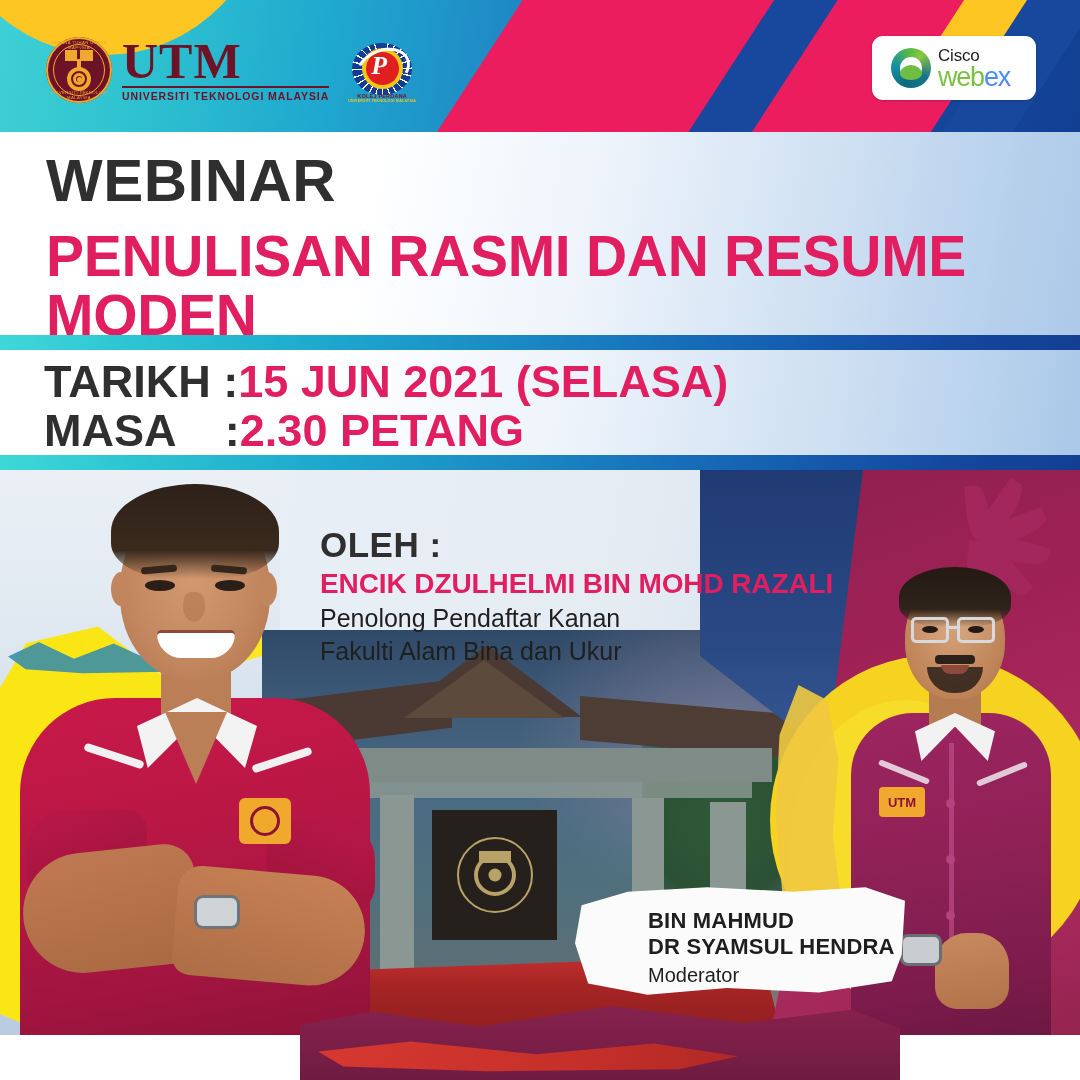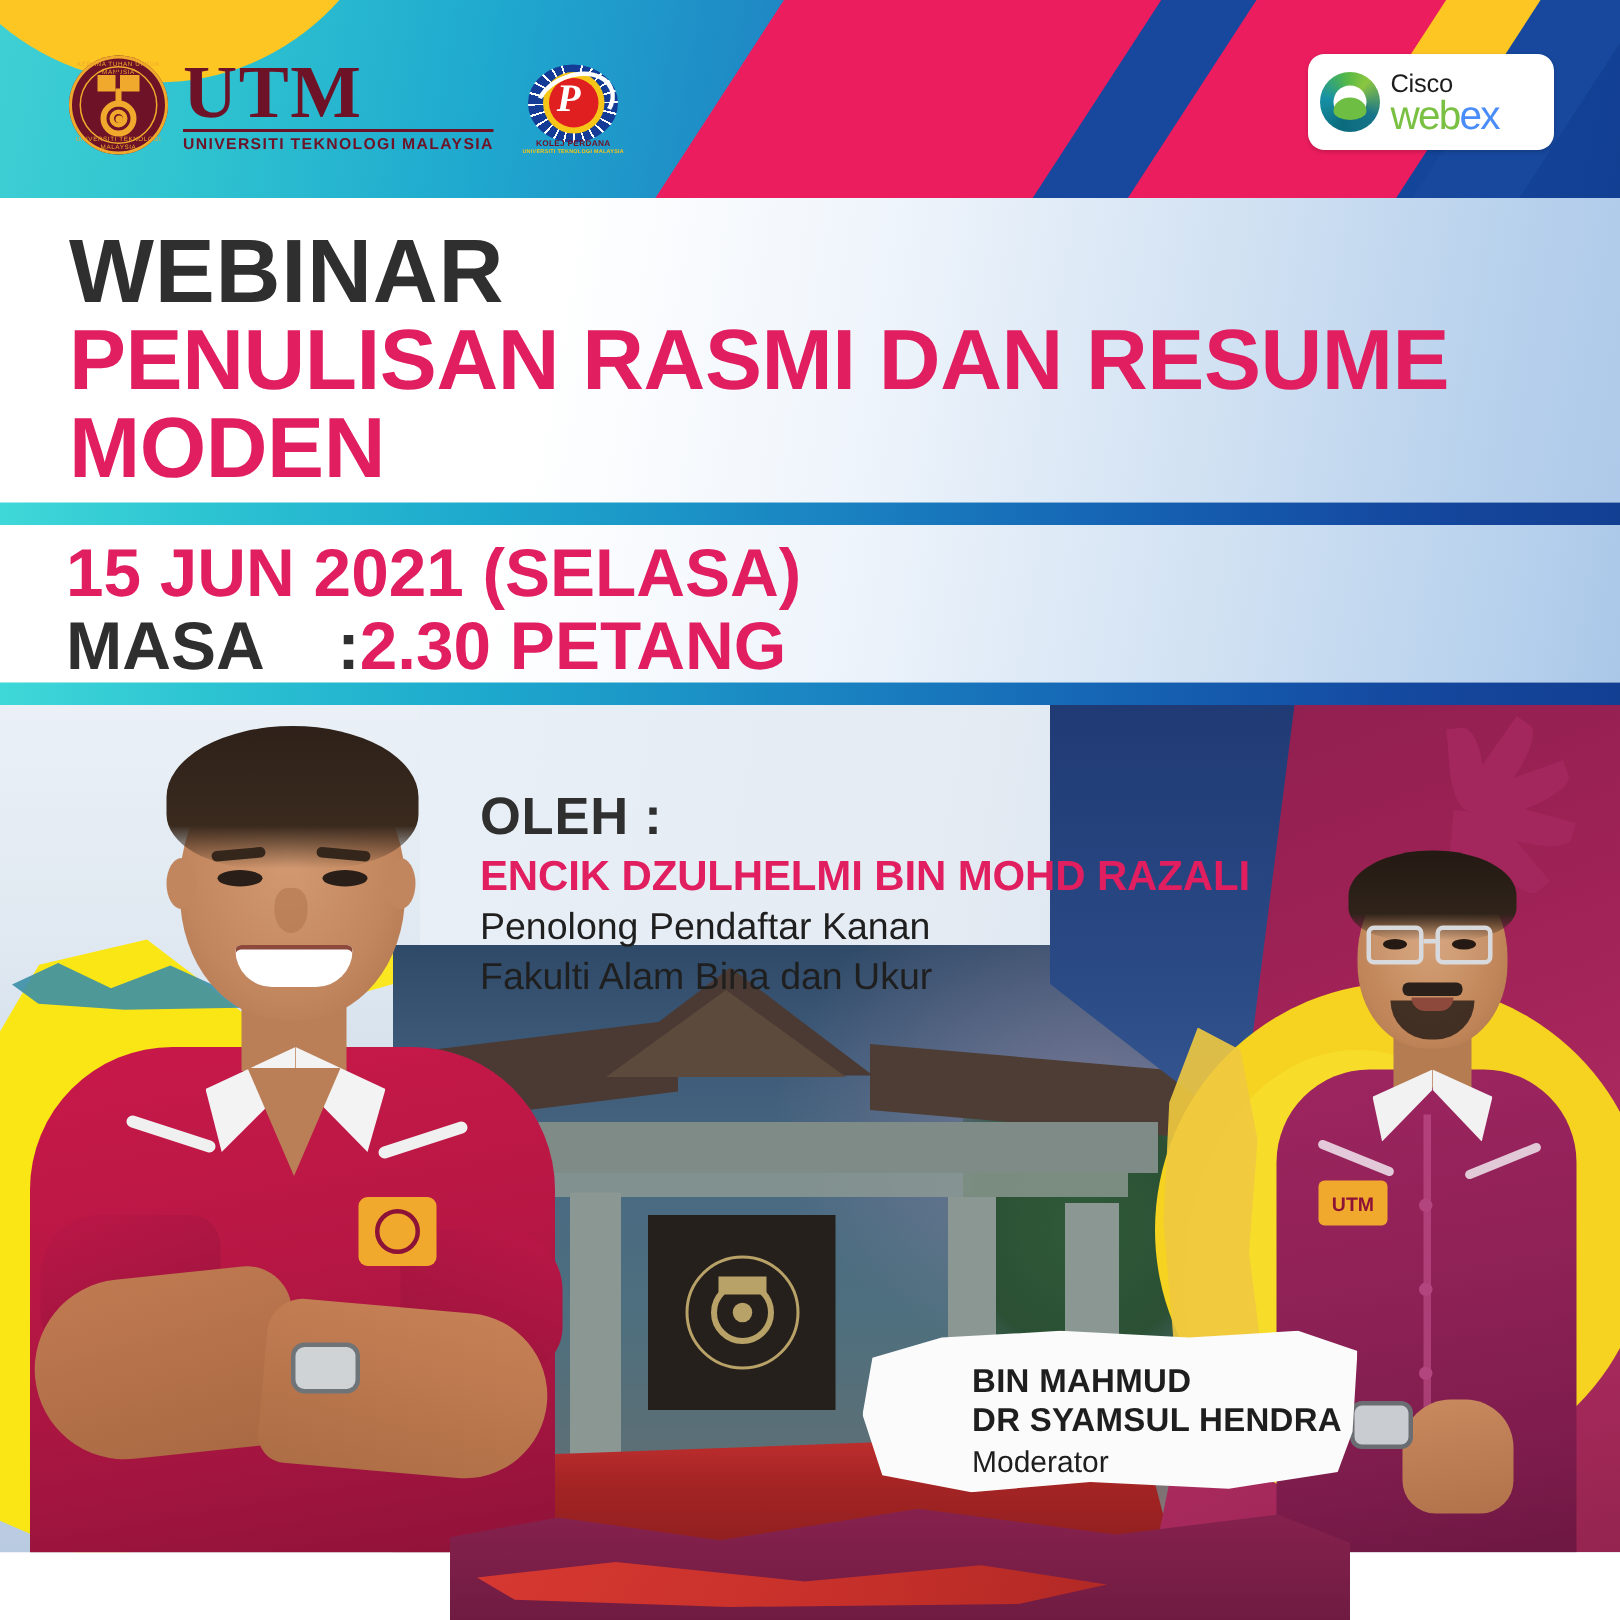--- a/index.html
+++ b/index.html
@@ -123,21 +123,21 @@
   .kp-caption {
     position:absolute; left:0; right:0; bottom:4px; text-align:center;
     font-size:5.5px; font-weight:bold; color:#6e1327; letter-spacing:.2px;
   }
   .kp-caption .sub { font-size:3.6px; color:#f5c518; display:block; }
 
   
   .webex-box {
     position:absolute; right:44px; top:36px; width:164px; height:64px;
     background:#ffffff; border-radius:11px; display:flex; align-items:center;
-    padding:0 8px; gap:7px; box-shadow:0 1px 3px rgba(0,0,0,.18);
+    padding:0 19px; gap:7px; box-shadow:0 1px 3px rgba(0,0,0,.18);
   }
   .webex-icon { width:40px; height:40px; position:relative; flex:none; }
   .webex-icon .outer {
     position:absolute; inset:0; border-radius:50%;
     background:conic-gradient(from 200deg,#0b6b7d 0deg,#1791a6 80deg,#53b848 150deg,#8cc63f 200deg,#17748a 280deg,#0b6b7d 360deg);
   }
   .webex-icon .inner {
     position:absolute; inset:9px; border-radius:50%; background:#ffffff;
   }
   .webex-icon .dot {
@@ -154,21 +154,21 @@
   .title-block {
     position:absolute; left:0; top:132px; width:1080px; height:203px;
     background:linear-gradient(100deg,#ffffff 0%,#ffffff 34%,#eef4fb 54%,#cfe0f2 76%,#b6d0ec 92%,#aec9e9 100%);
     padding:18px 0 0 46px;
   }
   .t-webinar {
     font-size:60px; font-weight:bold; color:#2f2f2f; letter-spacing:.5px; line-height:1.02;
   }
   .t-main {
     font-size:57px; font-weight:bold; color:#e01e60; letter-spacing:-.3px; line-height:1.03;
-    margin-top:0; max-width:1010px;
+    margin-top:16px; max-width:1010px;
   }
 
   
   .divider {
     position:absolute; left:0; width:1080px; height:15px;
     background:linear-gradient(90deg,#3fd8d8 0%,#2cc3d2 13%,#1da8cd 30%,#1a85c2 50%,#1562b3 70%,#14479e 88%,#123f92 100%);
   }
   .div-1 { top:335px; }
   .div-2 { top:455px; }
 
@@ -518,20 +518,21 @@
   </div>
 
   <div class="title-block">
     <div class="t-webinar">WEBINAR</div>
     <div class="t-main">PENULISAN RASMI DAN RESUME MODEN</div>
   </div>
   <div class="divider div-1"></div>
 
   <div class="dt-block">
     <div class="dt-row">
+      <span class="dt-label">TARIKH :</span>
       <span class="dt-value">15 JUN 2021 (SELASA)</span>
     </div>
     <div class="dt-row">
       <span class="dt-label">MASA    :</span>
       <span class="dt-value">2.30 PETANG</span>
     </div>
   </div>
   <div class="divider div-2"></div>
 
   <div class="photo-area">

